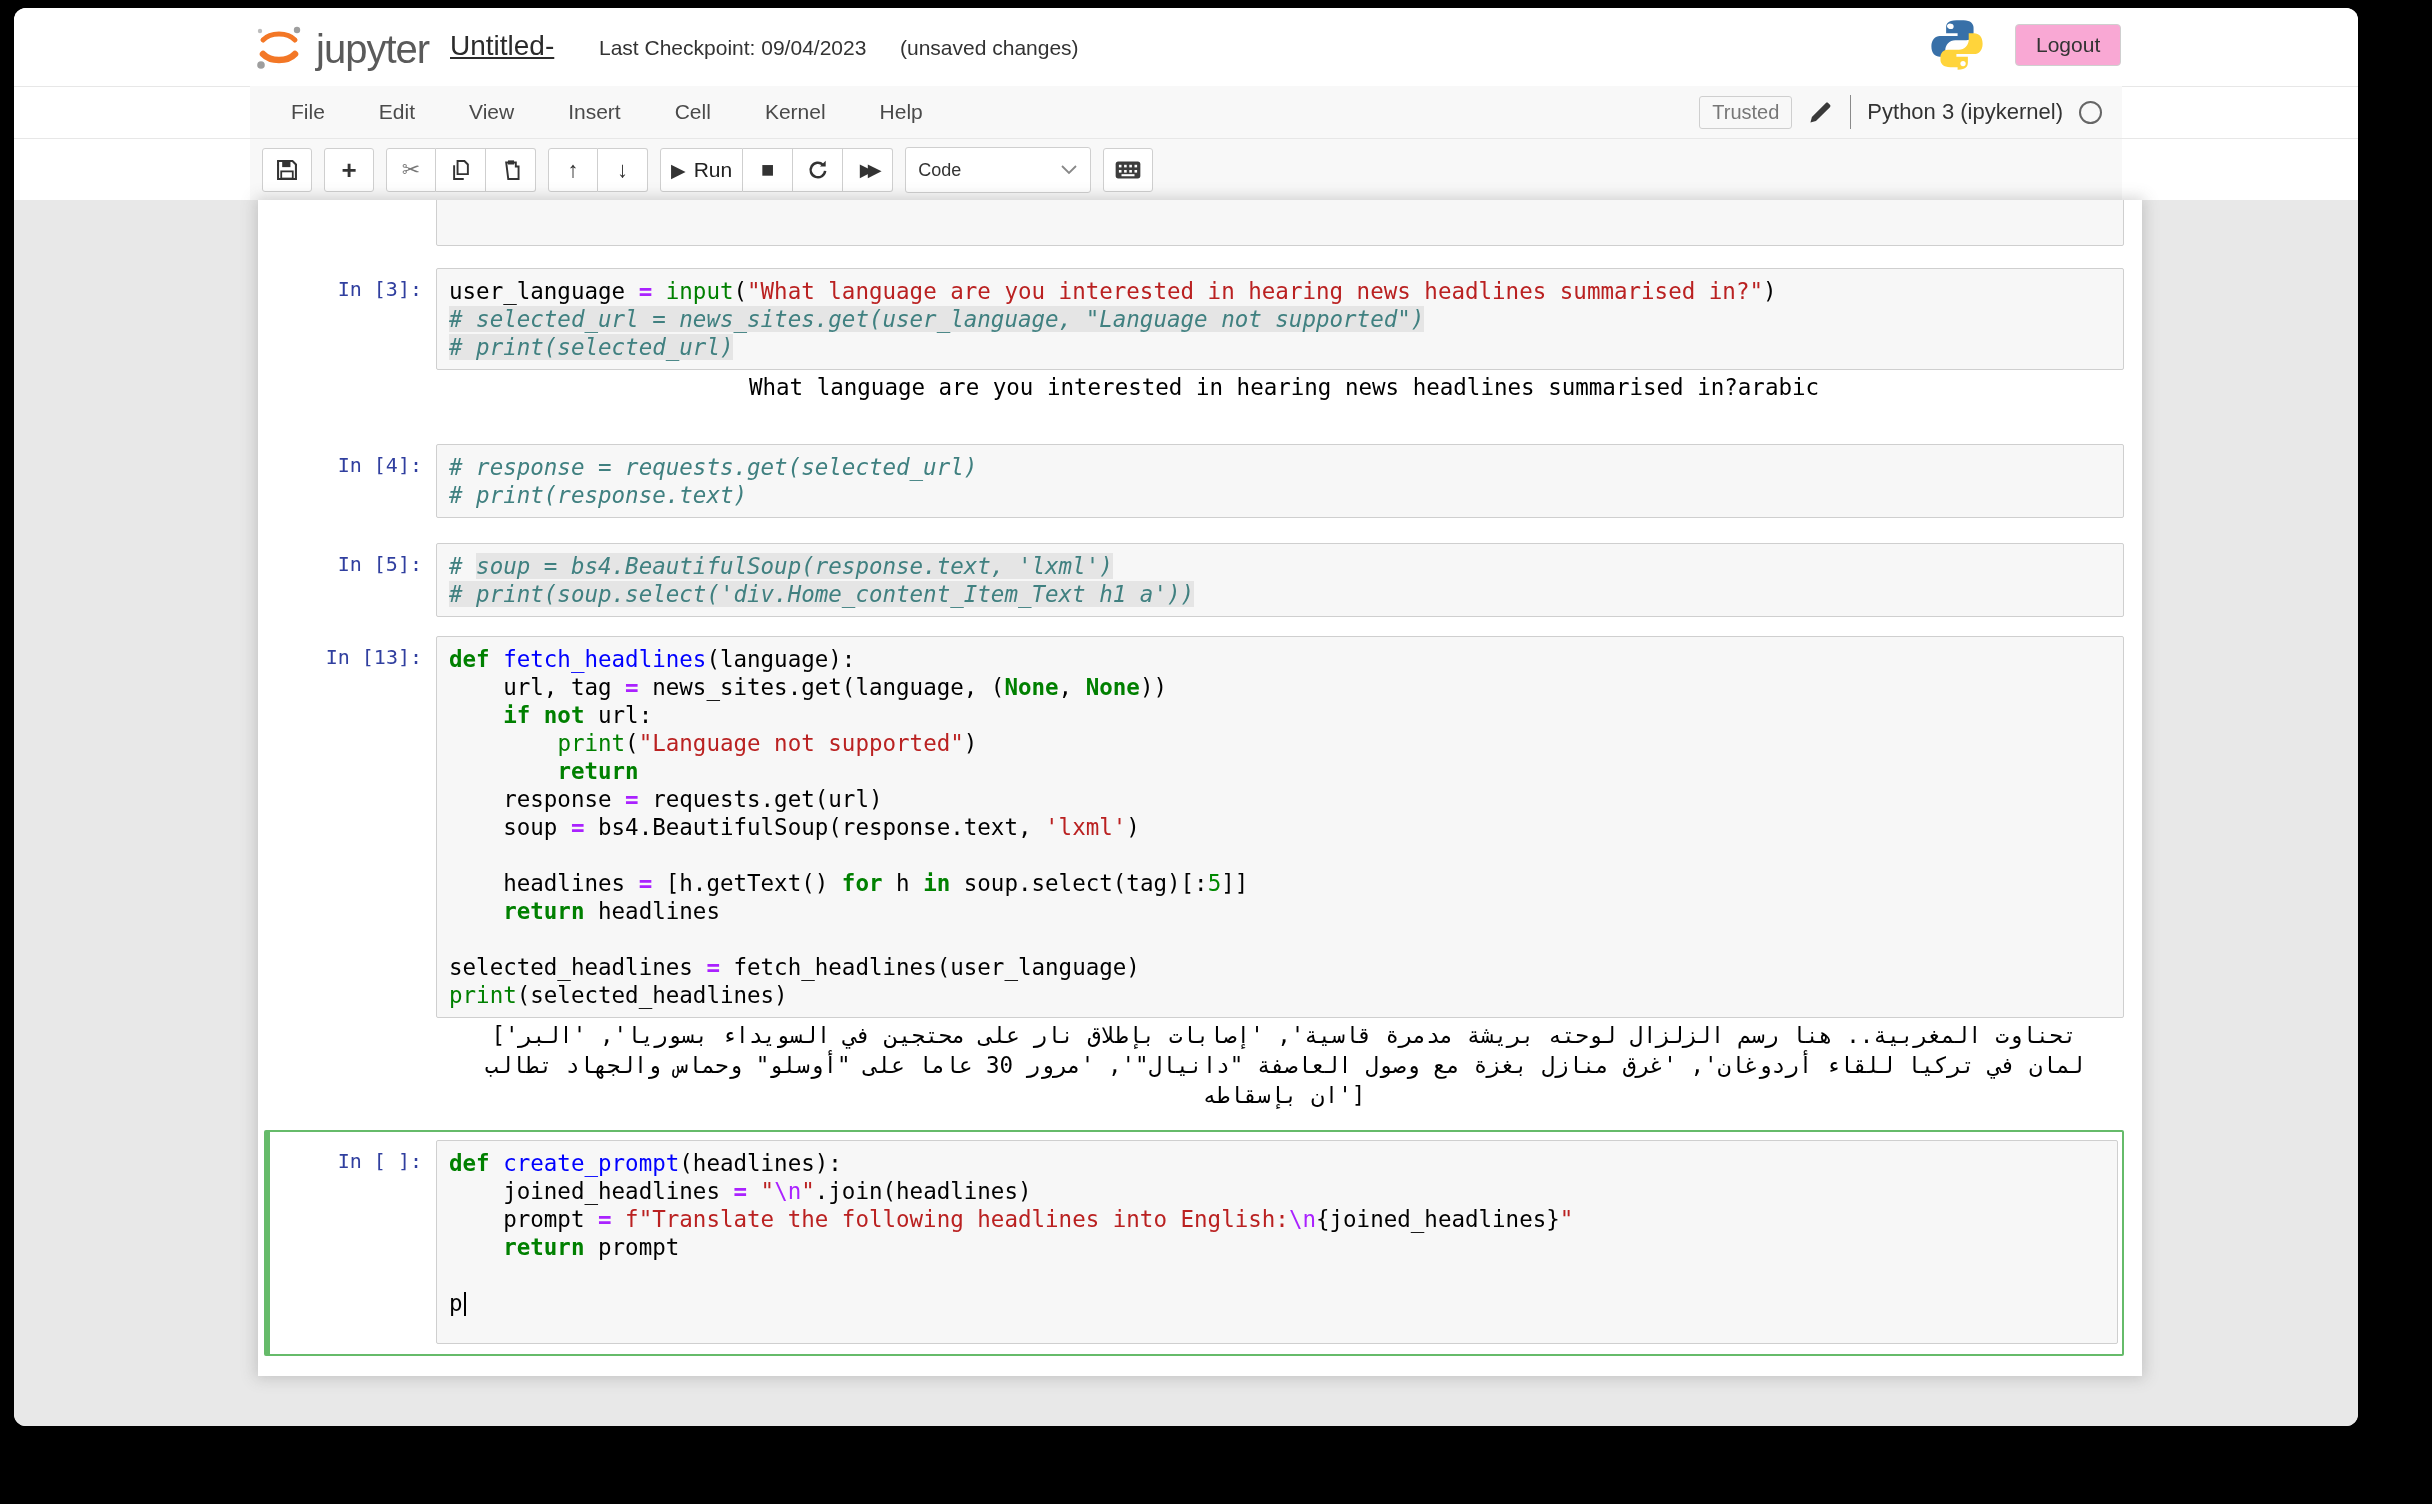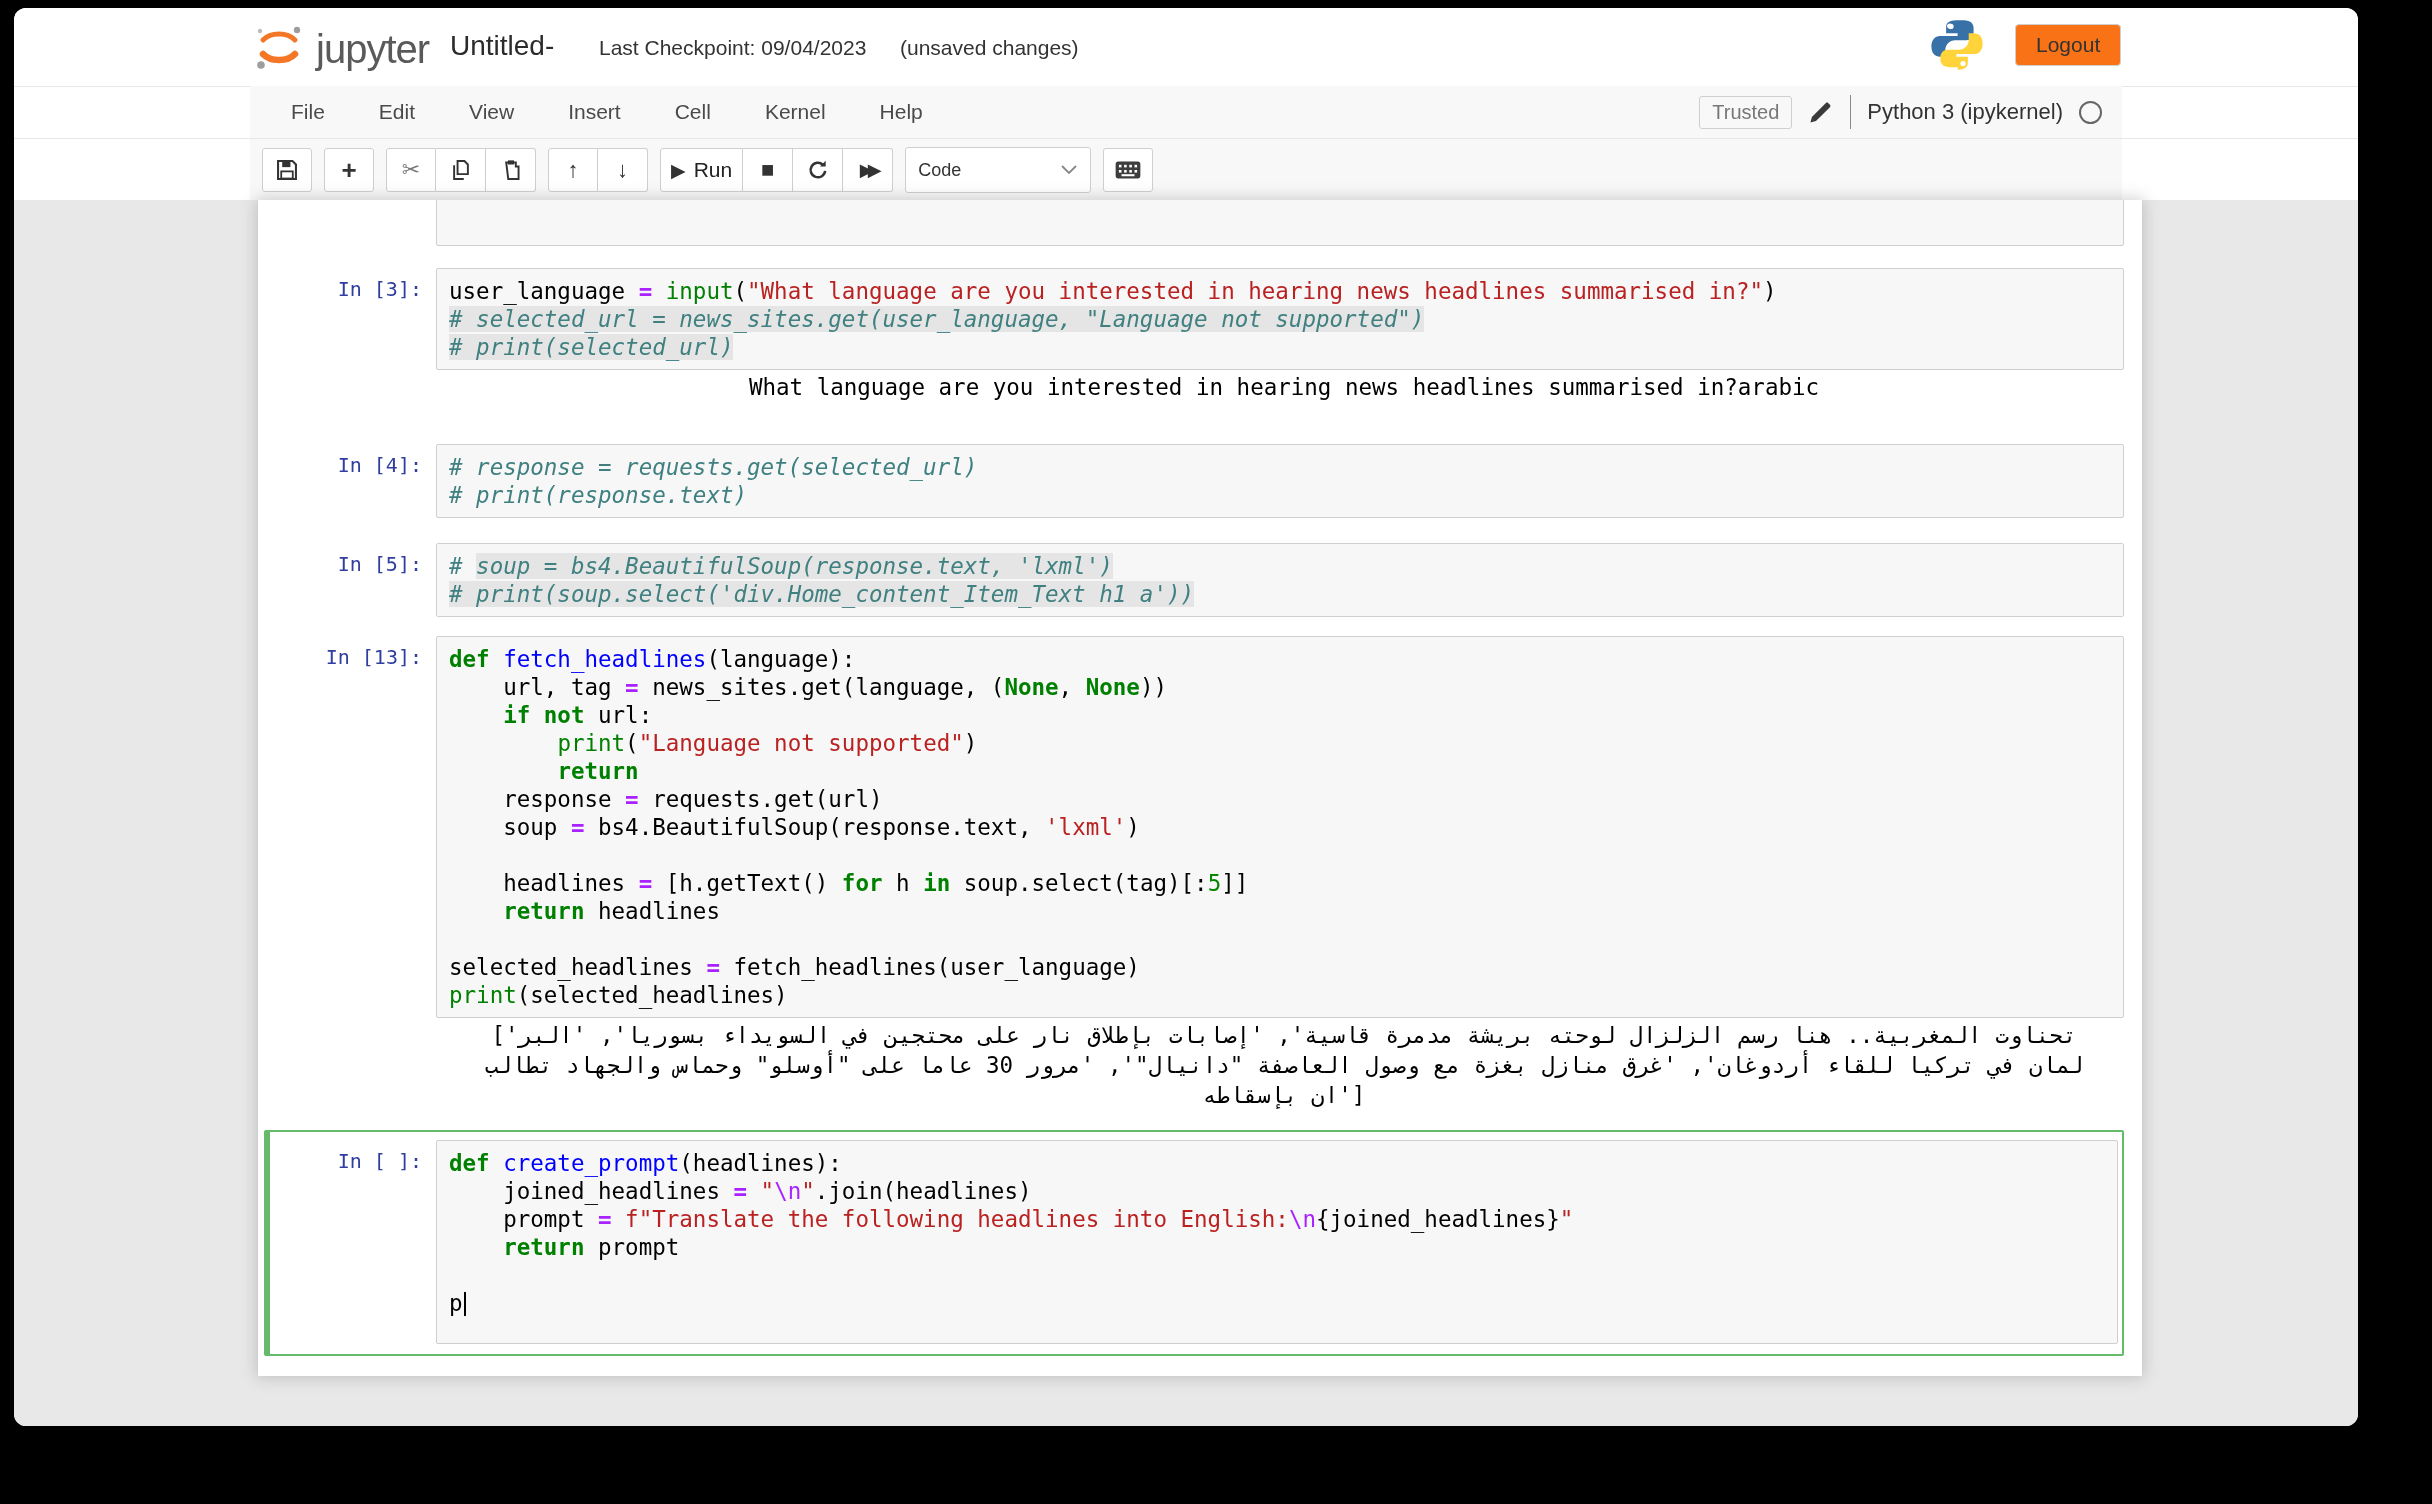--- a/index.html
+++ b/index.html
@@ -5,26 +5,26 @@
   html,body{margin:0;padding:0;background:#000;}
   .stage{position:relative;width:2432px;height:1504px;background:#000;overflow:hidden;
          font-family:"Liberation Sans", sans-serif;}
   .window{position:absolute;left:14px;top:8px;width:2344px;height:1418px;background:#fff;
           border-radius:12px;overflow:hidden;}
   
   .header{position:absolute;left:0;top:0;width:100%;height:78px;background:#fff;
           border-bottom:1px solid #e7e7e7;}
   .logo-wrap{position:absolute;left:238px;top:12px;display:flex;align-items:center;cursor:pointer;}
   .logo-text{font-size:40px;color:#5a5a5a;letter-spacing:-1px;margin-left:10px;margin-top:4px;}
-  .nb-title{position:absolute;left:436px;top:22px;font-size:28px;color:#2b2b2b;font-weight:500;}
+  .nb-title{position:absolute;left:436px;top:22px;font-size:28px;color:#2b2b2b;font-weight:500;text-decoration:underline;}
   .chk{position:absolute;left:585px;top:28px;font-size:21px;color:#333;}
   .unsaved{position:absolute;left:886px;top:28px;font-size:21px;color:#333;}
   .pylogo{position:absolute;left:1914px;top:8px;}
   .logout{position:absolute;left:2001px;top:16px;padding:8px 20px;border:1px solid #cfcfcf;
-          border-radius:4px;font-size:21px;color:#333;background:#f97316;cursor:pointer;}
+          border-radius:4px;font-size:21px;color:#333;background:#f9a8d4;cursor:pointer;}
   
   .band{position:absolute;left:236px;top:78px;width:1872px;height:114px;background:#f8f8f8;}
   .menubar{position:absolute;left:0;top:78px;width:100%;height:52px;border-bottom:1px solid #e7e7e7;}
   .menus{position:absolute;left:258px;top:0;height:52px;display:flex;align-items:center;gap:16px;}
   .menu-item{font-size:21px;color:#4a4a4a;padding:0 19px;height:52px;display:flex;
              align-items:center;cursor:pointer;}
   .kernel-area{position:absolute;right:256px;top:0;height:52px;display:flex;align-items:center;gap:16px;}
   .trusted{border:1px solid #cfcfcf;border-radius:3px;color:#777;font-size:20px;padding:4px 12px;background:#f8f8f8;}
   .kdivider{width:1px;height:34px;background:#8a8a8a;}
   .kname{font-size:22px;color:#333;}

